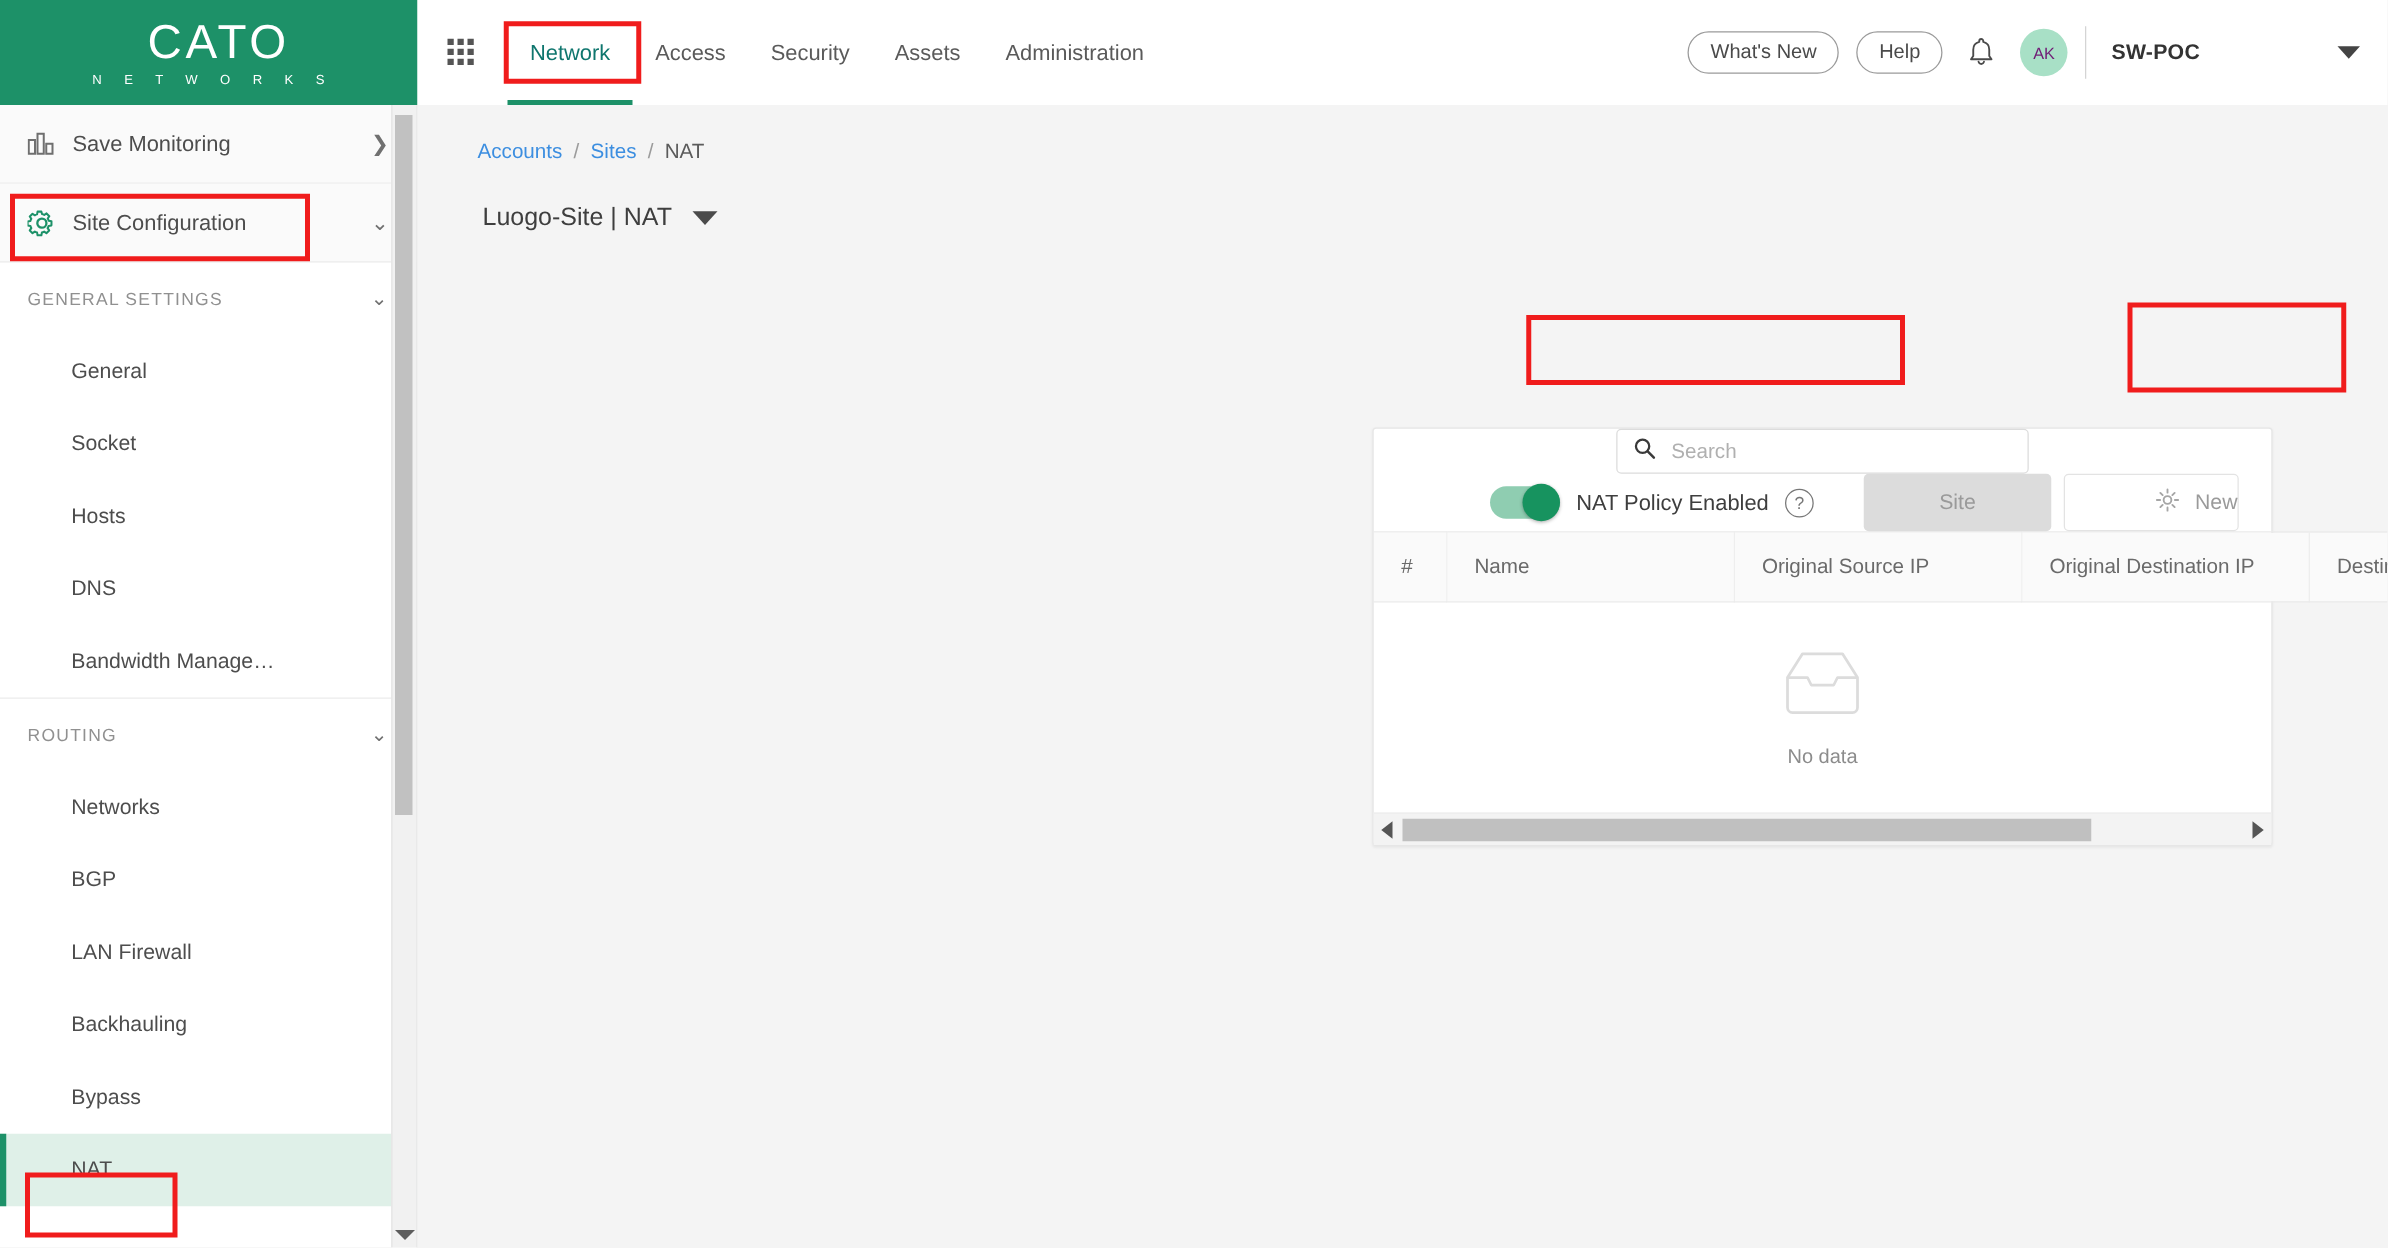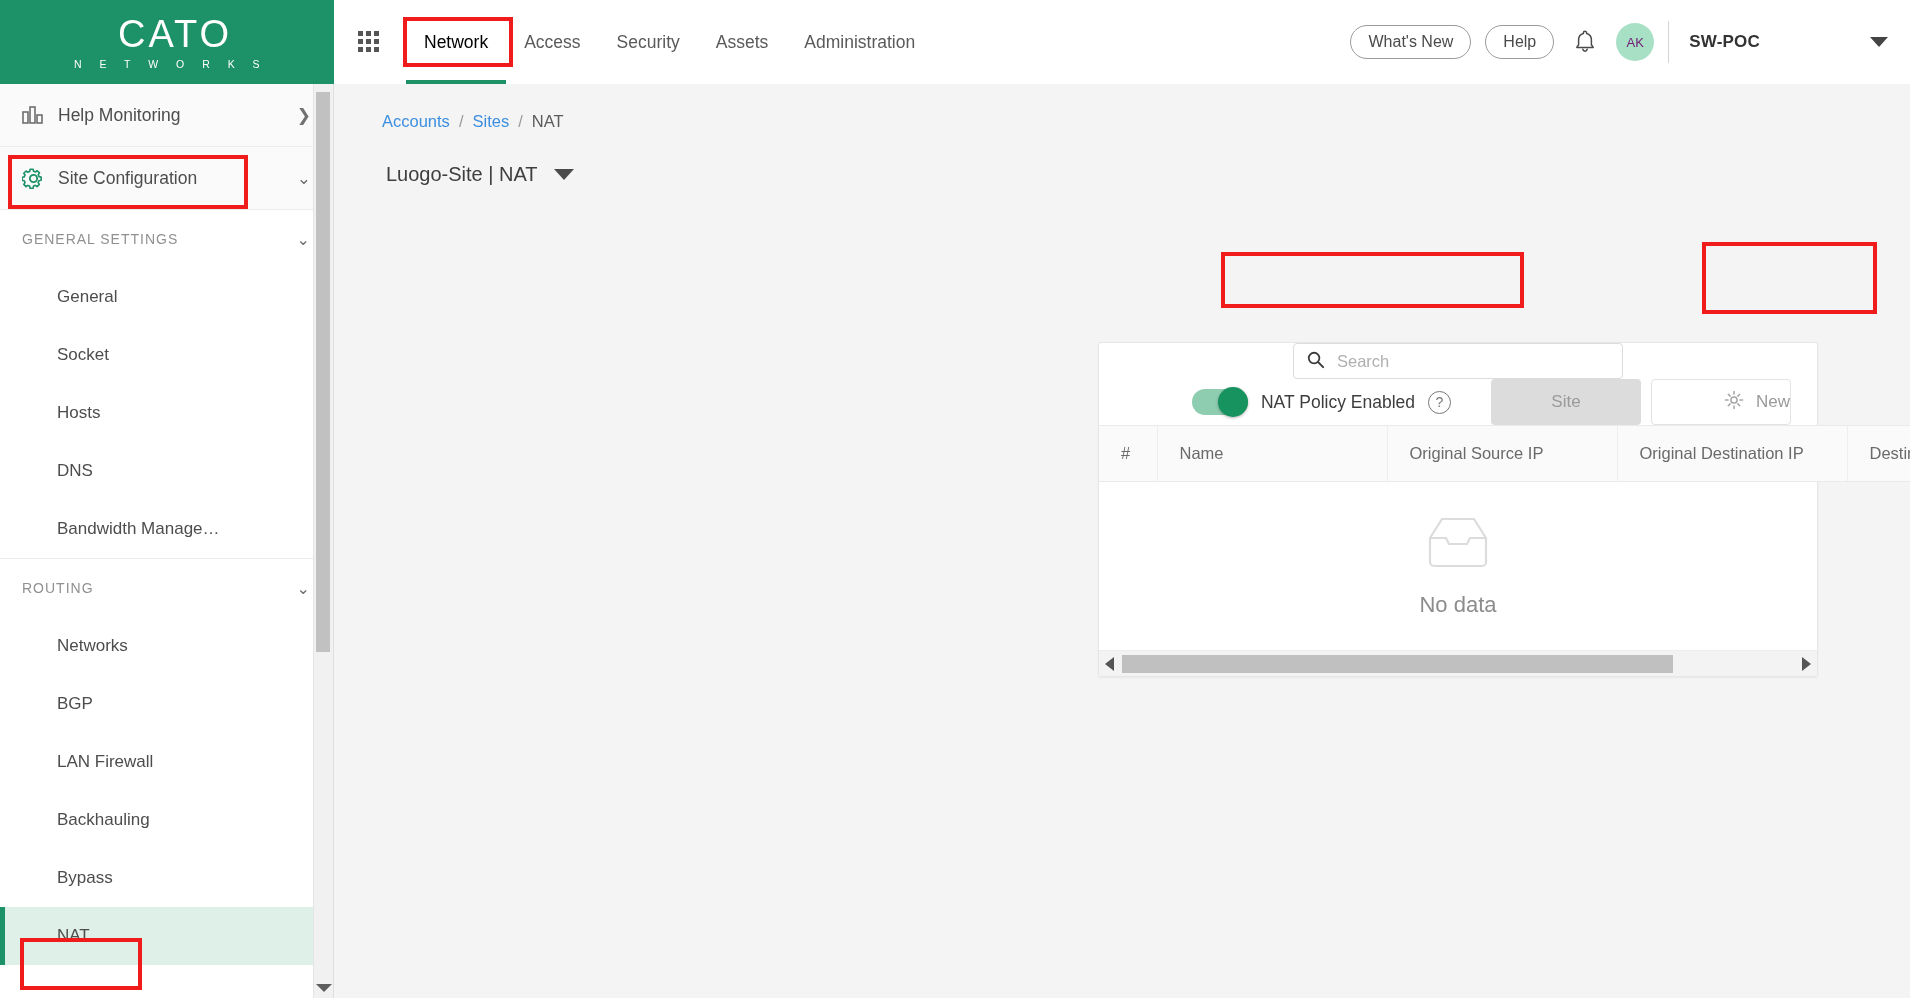--- a/index.html
+++ b/index.html
@@ -29,21 +29,21 @@
   .grid-icon { margin-left: 24px; width: 22px; height: 22px;
     display: grid; grid-template-columns: repeat(3, 5px); grid-template-rows: repeat(3, 5px);
     gap: 3px; cursor: pointer; }
   .grid-icon i { background: #555; display: block; width: 5px; height: 5px; }
 
   .mainnav { display: flex; align-items: stretch; height: 84px; margin-left: 26px; }
   .navtab {
     display: flex; align-items: center; padding: 0 18px; font-size: 17.5px; color: #5a5a5a;
     cursor: pointer; position: relative; height: 84px;
   }
-  .navtab.active { color: #000000; }
+  .navtab.active { color: #0f766e; }
   .navtab.active::after {
     content: ""; position: absolute; left: 0; right: 0; bottom: 0; height: 4px; background: #1d9168;
   }
 
   .topbar-actions { margin-left: auto; display: flex; align-items: center; padding-right: 22px; }
   .pill {
     border: 1px solid #9a9a9a; border-radius: 18px; height: 34px; padding: 0 17px;
     display: flex; align-items: center; font-size: 16px; color: #4a4a4a; background: #fff;
     cursor: pointer; margin-right: 14px; white-space: nowrap;
   }
@@ -159,21 +159,21 @@
   }
 
   table.grid { width: 100%; border-collapse: collapse; table-layout: fixed; }
   table.grid th {
     background: #fafafa; border-top: 1px solid #eaeaea; border-bottom: 1px solid #eaeaea;
     border-right: 1px solid #eeeeee; height: 56px; font-weight: 400; font-size: 16.5px;
     color: #6a6a6a; text-align: left; padding: 0 22px; white-space: nowrap; overflow: hidden;
   }
   th.col-hash { text-align: right; padding-right: 18px; width: 58px; }
   .empty-area { height: 168px; display: flex; flex-direction: column; align-items: center; justify-content: center; gap: 16px; }
-  .empty-label { font-size: 22px; color: #8c8c8c; text-align: right; }
+  .empty-label { font-size: 16px; color: #8c8c8c; text-align: right; }
 
   .hscroll { height: 26px; background: #f3f3f3; display: flex; align-items: center; border-top: 1px solid #ededed; padding: 0 6px; }
   .hs-arrow-l { width: 0; height: 0; border-top: 7px solid transparent; border-bottom: 7px solid transparent; border-right: 9px solid #555; cursor: pointer; }
   .hs-arrow-r { width: 0; height: 0; border-top: 7px solid transparent; border-bottom: 7px solid transparent; border-left: 9px solid #555; margin-left: auto; cursor: pointer; }
   .hs-track { flex: 1; height: 18px; margin: 0 8px; position: relative; }
   .hs-thumb { position: absolute; left: 0; top: 0; height: 18px; width: 82%; background: #c0c0c0; }
 
   
   .anno { position: absolute; border: 4px solid #f01c1c; pointer-events: none; z-index: 50; }
 </style>
@@ -248,21 +248,21 @@
       <div class="sb-scroll">
 
         <div class="sb-top-item">
           <span class="ic">
             <svg width="22" height="20" viewBox="0 0 22 20" fill="none">
               <rect x="1" y="7" width="5" height="11" stroke="#6f6f6f" stroke-width="1.6"></rect>
               <rect x="8" y="2" width="5" height="16" stroke="#6f6f6f" stroke-width="1.6"></rect>
               <rect x="15" y="10" width="5" height="8" stroke="#6f6f6f" stroke-width="1.6"></rect>
             </svg>
           </span>
-          <span class="lbl">Help Monitoring</span>
+          <span class="lbl">Save Monitoring</span>
           <span class="chev">❯</span>
         </div>
 
         <div class="sb-top-item">
           <span class="ic">
             <svg width="23" height="23" viewBox="0 0 24 24" fill="none">
               <path d="M12 8.2a3.8 3.8 0 100 7.6 3.8 3.8 0 000-7.6z" stroke="#1d9168" stroke-width="1.9"></path>
               <path d="M20 13.6v-3.2l-2.3-.4a6 6 0 00-.8-1.9l1.3-1.9-2.3-2.3-1.9 1.3a6 6 0 00-1.9-.8L11.6 2.4H8.4l-.4 2.3a6 6 0 00-1.9.8L4.2 4.2 1.9 6.5l1.3 1.9a6 6 0 00-.8 1.9l-2.3.4v3.2l2.3.4c.2.7.5 1.3.8 1.9l-1.3 1.9 2.3 2.3 1.9-1.3c.6.4 1.2.6 1.9.8l.4 2.3h3.2l.4-2.3c.7-.2 1.3-.5 1.9-.8l1.9 1.3 2.3-2.3-1.3-1.9c.4-.6.6-1.2.8-1.9l2.3-.4z" stroke="#1d9168" stroke-width="1.7" stroke-linejoin="round"></path>
             </svg>
           </span>

